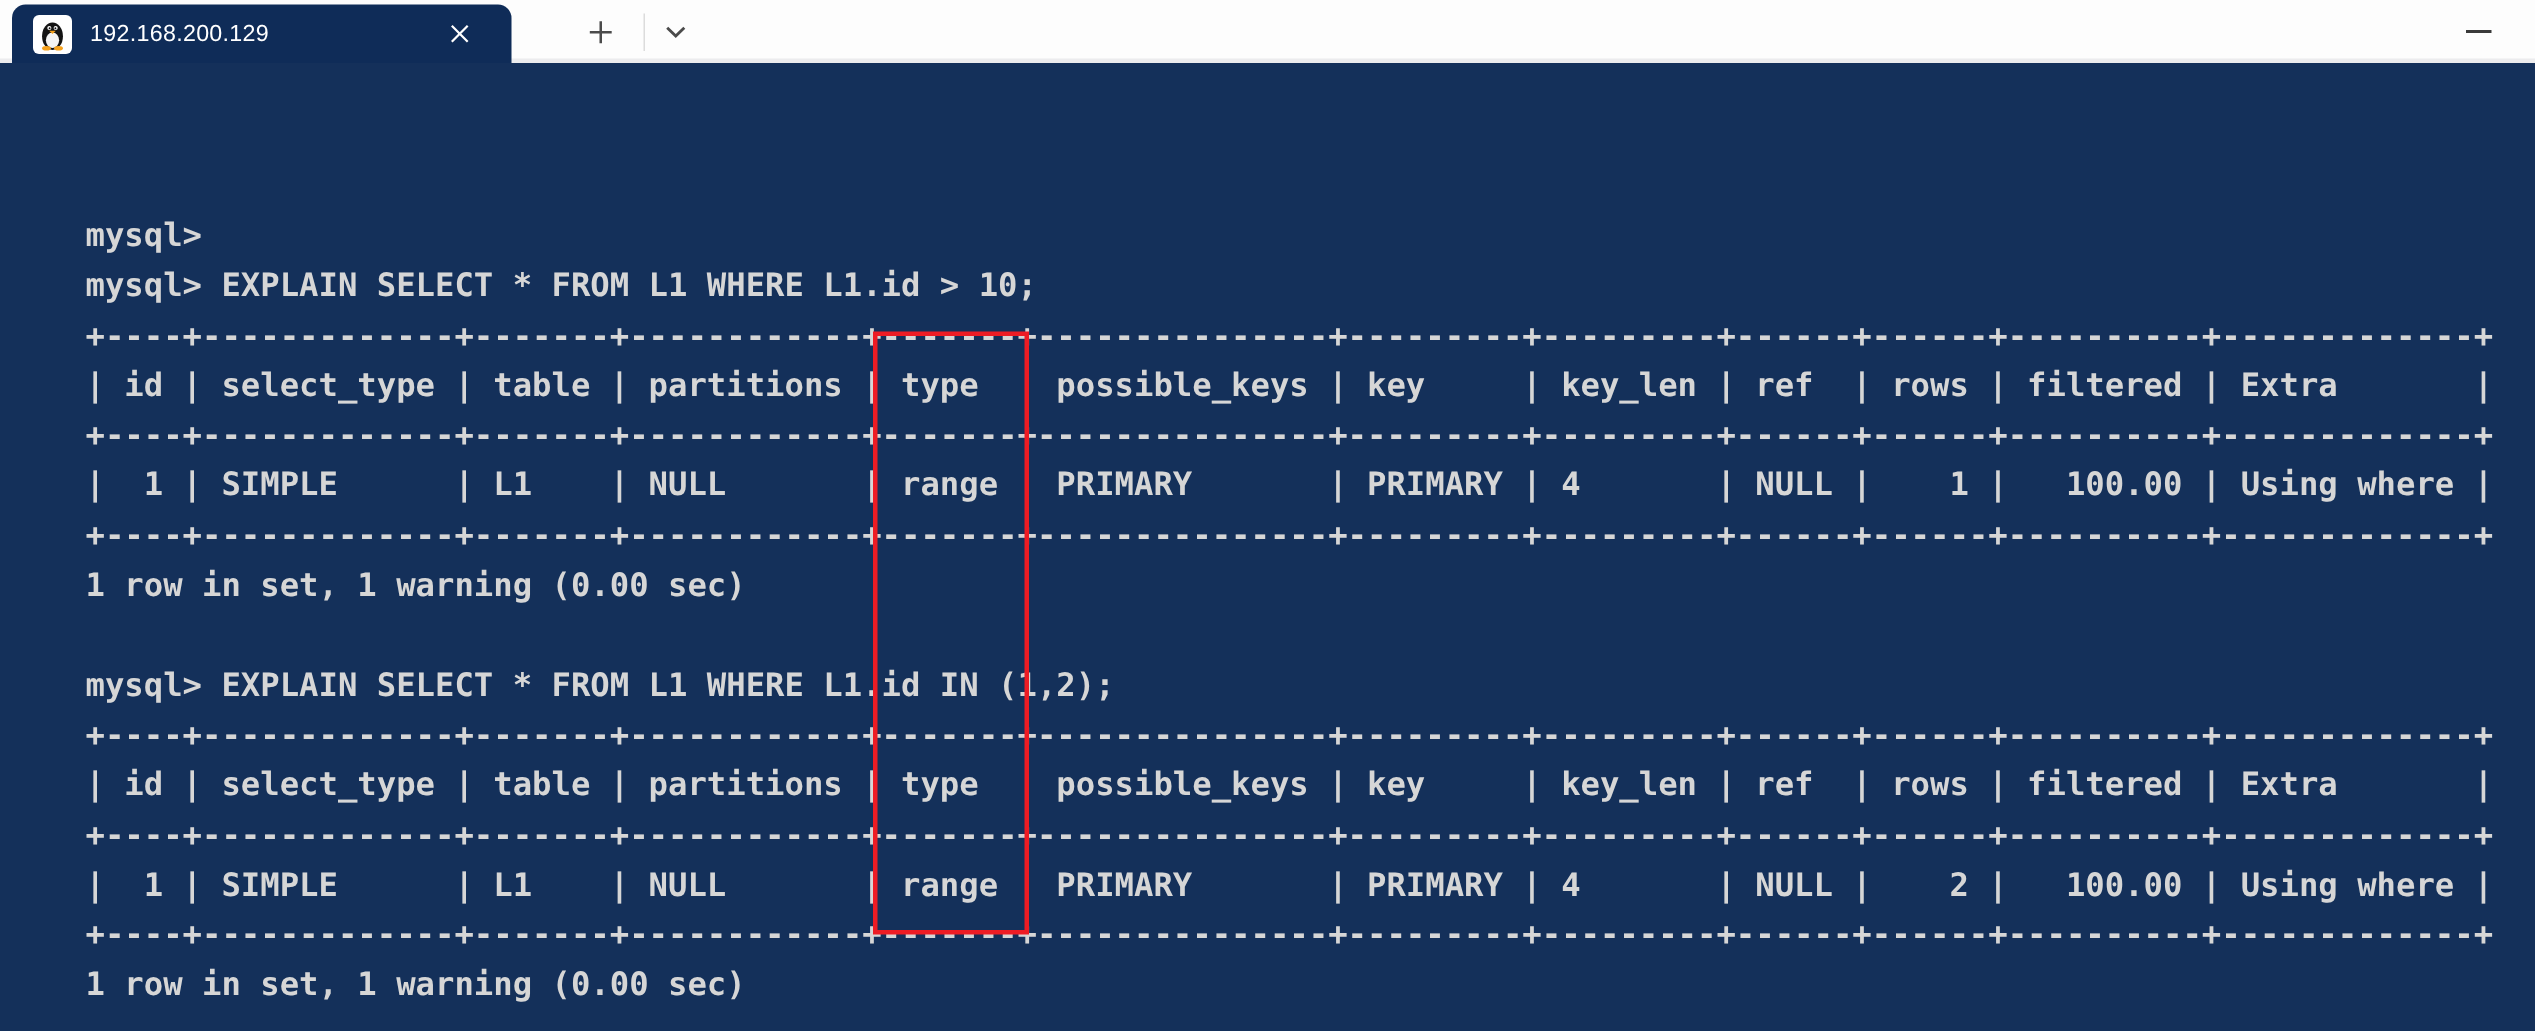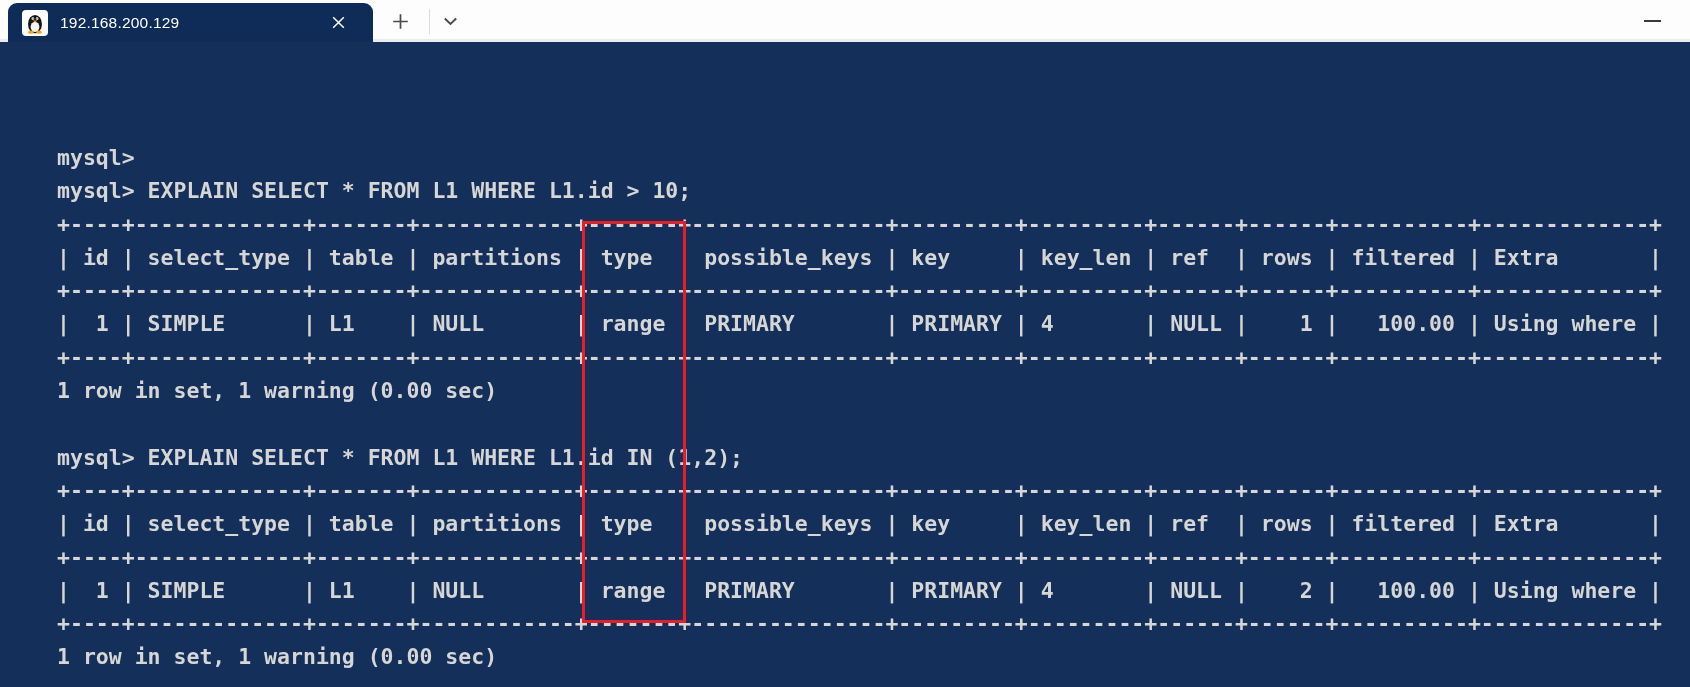--- a/index.html
+++ b/index.html
@@ -5,21 +5,21 @@
   html,body{margin:0;padding:0;}
   body{
     width:1690px;height:687px;overflow:hidden;
     background:#ffffff;
     font-family:"Liberation Sans", sans-serif;
   }
   
   .tabbar{position:relative;height:42px;background:#fdfdfd;}
   .tabbar-edge{position:absolute;left:0;right:0;bottom:0;height:3px;background:#ececee;z-index:1;}
   .tab{
-    position:absolute;left:8px;top:3px;width:365px;height:39px;
+    position:absolute;left:8px;top:3px;width:333px;height:39px;
     border-radius:9px 9px 0 0;display:flex;align-items:center;z-index:2;cursor:default;
   }
   .favicon{
     width:26px;height:26px;margin-left:14px;background:#ffffff;border-radius:4px;
     display:flex;align-items:center;justify-content:center;flex:0 0 auto;
   }
   .tab-title{color:#ffffff;font-size:15.5px;margin-left:12px;letter-spacing:.2px;white-space:nowrap;}
   .tab-close{
     position:absolute;right:24px;top:50%;transform:translateY(-50%);
     width:22px;height:22px;display:flex;align-items:center;justify-content:center;border-radius:4px;

